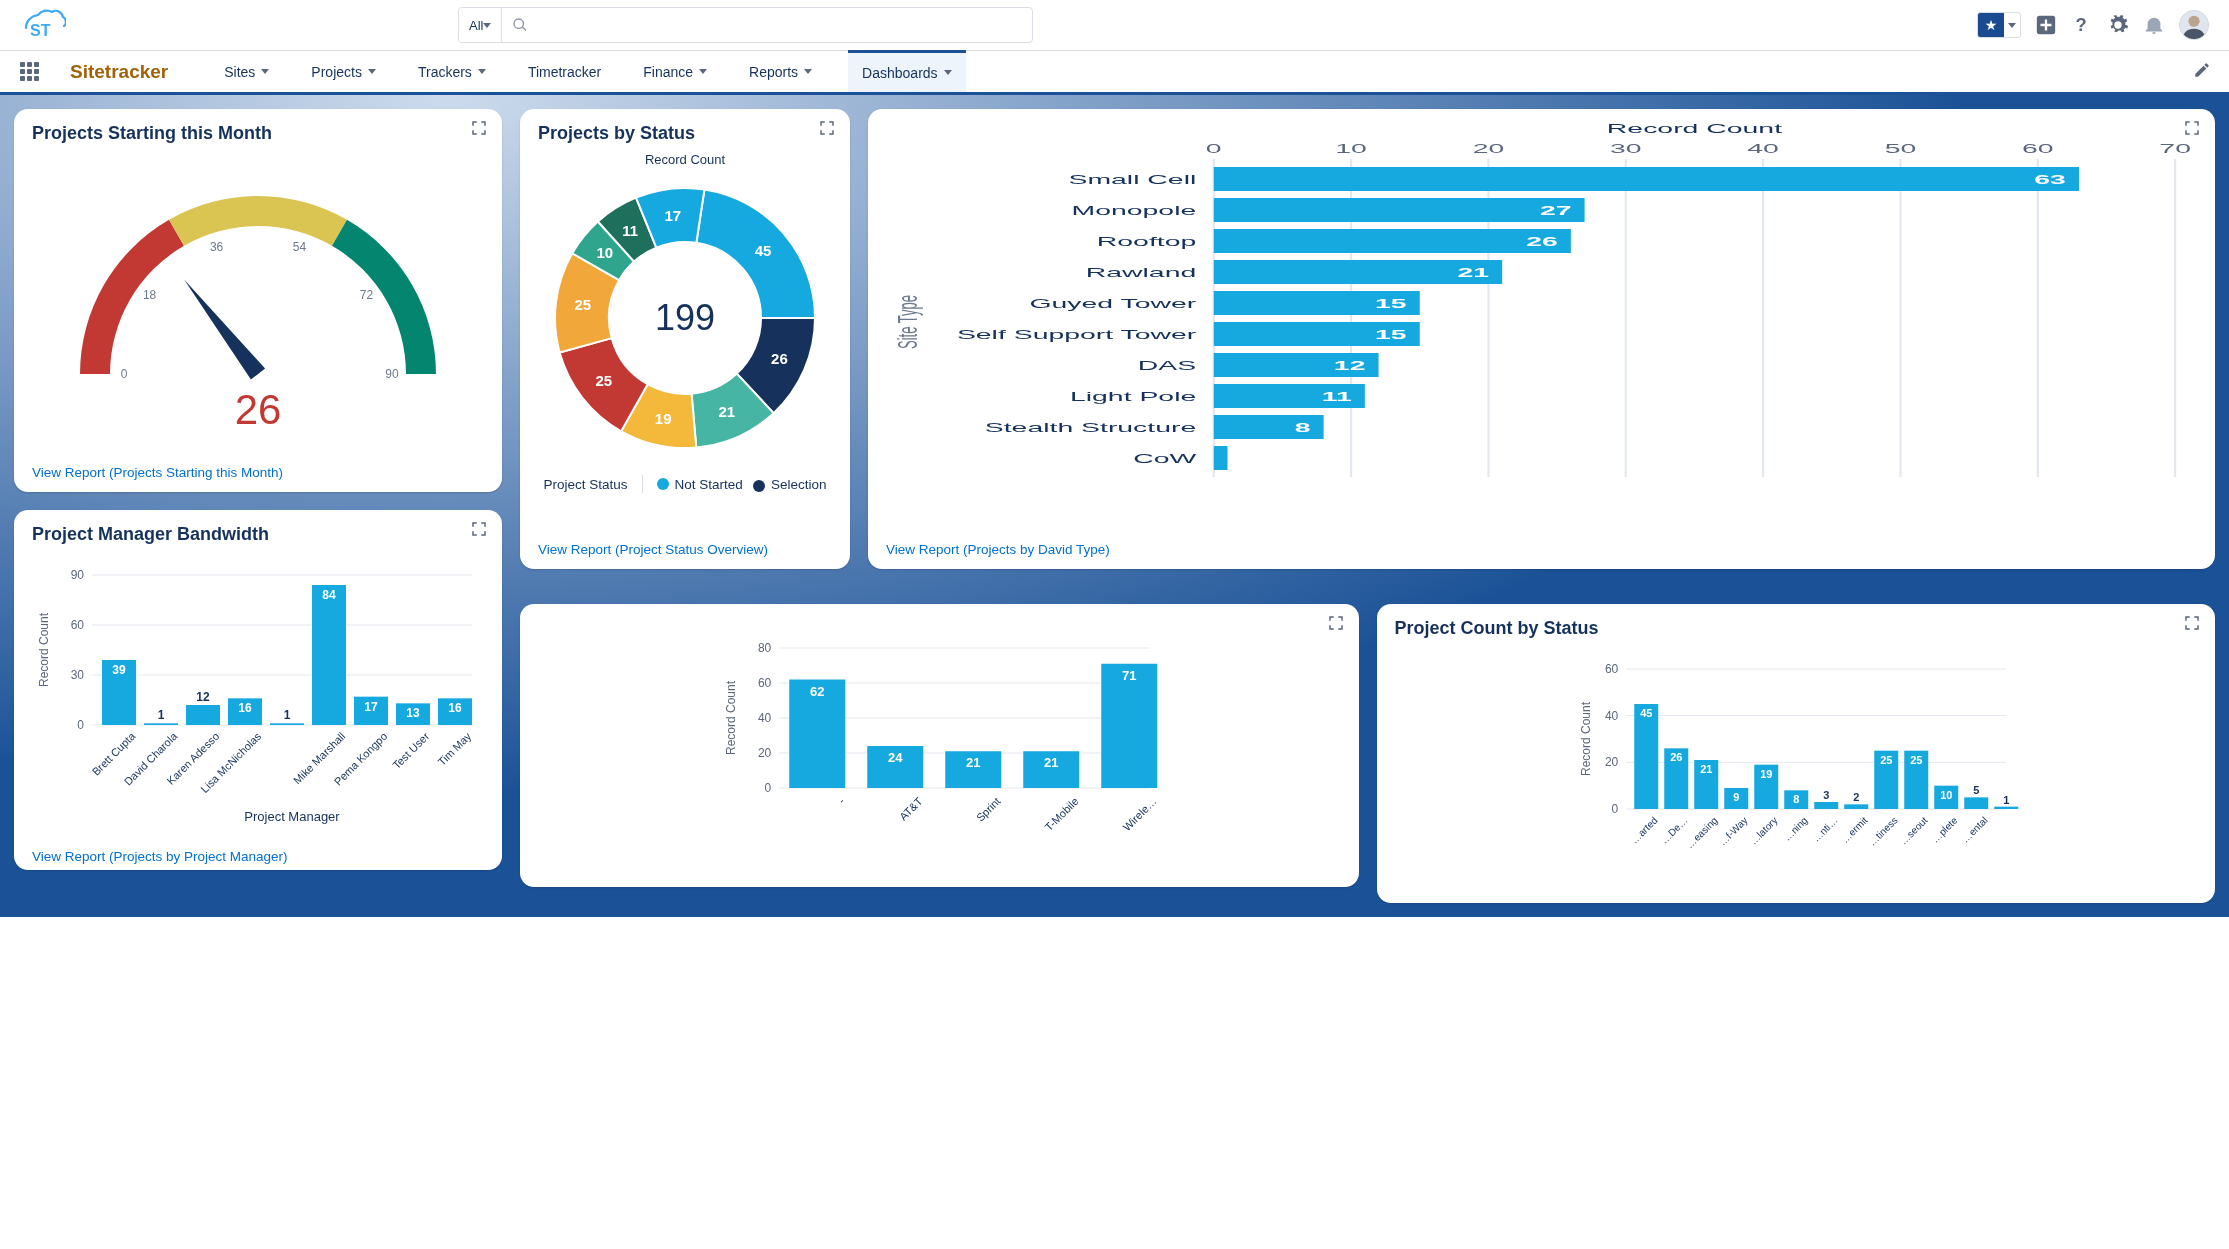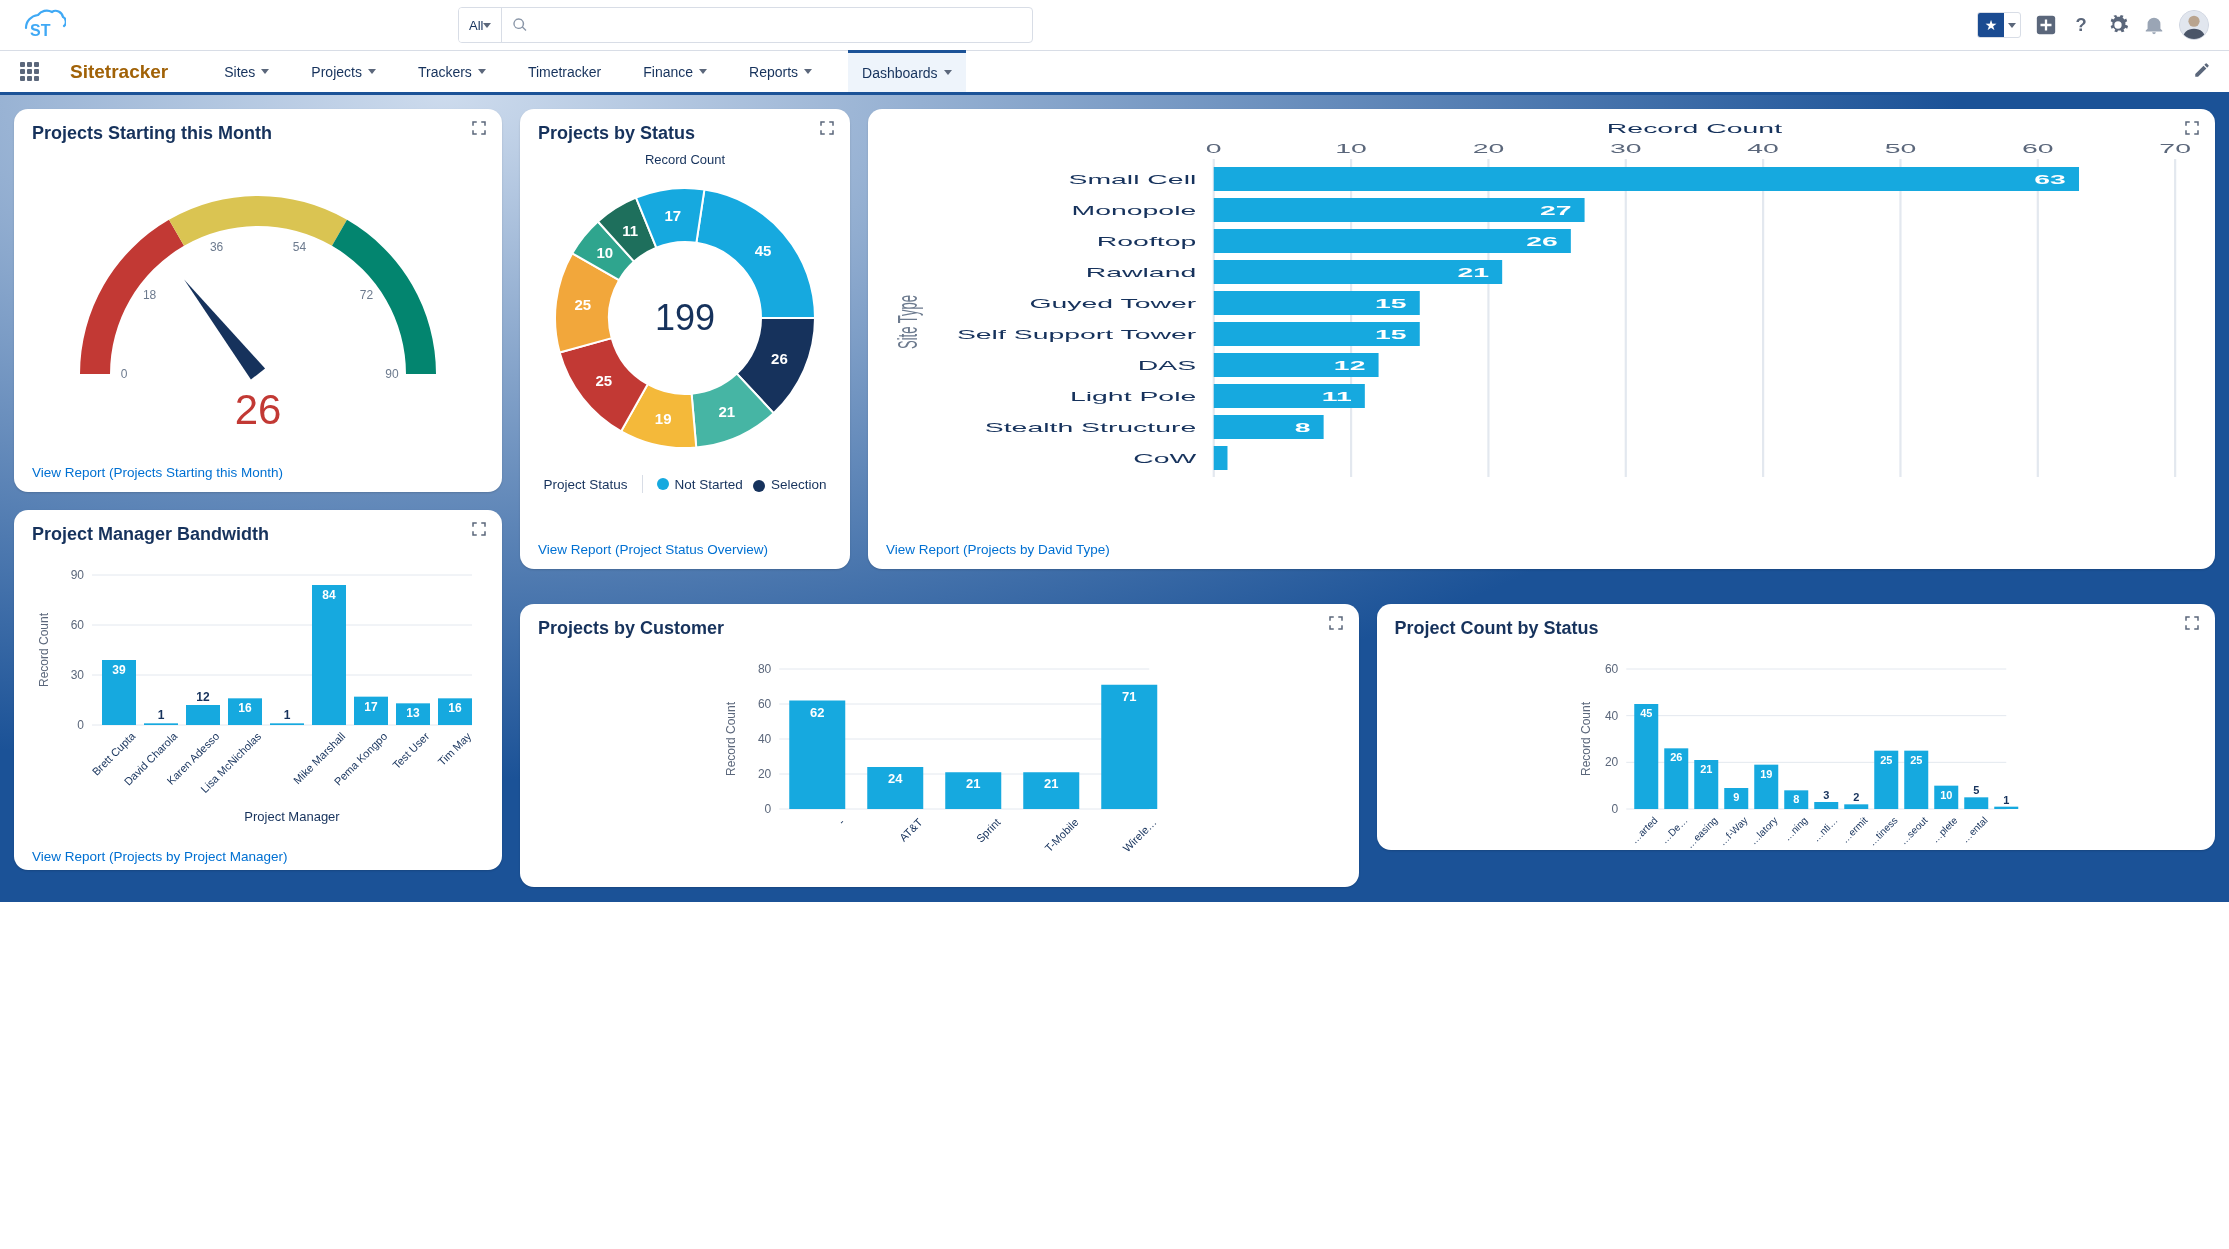--- a/index.html
+++ b/index.html
@@ -344,21 +344,20 @@
           <text x="160.28571428571428" y="346" text-anchor="start" class="bar-val" fill="#16325c">1</text>
           <text class="yaxis-title" transform="translate(14 205) rotate(-90)" text-anchor="middle">Site Type</text>
         </svg>
       <a class="link" style="position:absolute;bottom:12px;left:18px;">View Report (Projects by David Type)</a>
     </div>
   </div>
 
   <div></div>
   <div class="col2row" style="grid-column:2 / span 2; margin-top:-284px;">
     <div class="card vbar" style="flex:1;height:283px;">
-      <div class="card-title">Projects by Customer</div>
       <div class="expand-icon"><svg viewBox="0 0 24 24">
             <path d="M3 3h6v2H5v4H3V3zm18 0v6h-2V5h-4V3h6zM3 21v-6h2v4h4v2H3zm18 0h-6v-2h4v-4h2v6z"></path>
           </svg></div>
       <svg id="cust-svg" width="100%" height="225" viewBox="0 0 440 225">
           <line x1="60" y1="170" x2="430" y2="170" stroke="#e3e8ef"></line>
           <text x="52" y="174" text-anchor="end" font-size="12" fill="#5b677b">0</text>
           <line x1="60" y1="135" x2="430" y2="135" stroke="#e3e8ef"></line>
           <text x="52" y="139" text-anchor="end" font-size="12" fill="#5b677b">20</text>
           <line x1="60" y1="100" x2="430" y2="100" stroke="#e3e8ef"></line>
           <text x="52" y="104" text-anchor="end" font-size="12" fill="#5b677b">40</text>
@@ -377,21 +376,21 @@
           <text x="254" y="149.25" text-anchor="middle" font-size="13" font-weight="600" fill="#fff">21</text>
           <text x="282" y="184" font-size="11" fill="#16325c" transform="rotate(-45 282 184)" text-anchor="end">Sprint</text>
           <rect x="304" y="133.25" width="56" height="36.75" fill="#16a9df"></rect>
           <text x="332" y="149.25" text-anchor="middle" font-size="13" font-weight="600" fill="#fff">21</text>
           <text x="360" y="184" font-size="11" fill="#16325c" transform="rotate(-45 360 184)" text-anchor="end">T-Mobile</text>
           <rect x="382" y="45.75" width="56" height="124.25" fill="#16a9df"></rect>
           <text x="410" y="61.75" text-anchor="middle" font-size="13" font-weight="600" fill="#fff">71</text>
           <text x="438" y="184" font-size="11" fill="#16325c" transform="rotate(-45 438 184)" text-anchor="end">Wirele…</text>
         </svg>
     </div>
-    <div class="card vbar" style="flex:1;height:246px;">
+    <div class="card vbar" style="flex:1;height:299px;">
       <div class="card-title">Project Count by Status</div>
       <div class="expand-icon"><svg viewBox="0 0 24 24">
             <path d="M3 3h6v2H5v4H3V3zm18 0v6h-2V5h-4V3h6zM3 21v-6h2v4h4v2H3zm18 0h-6v-2h4v-4h2v6z"></path>
           </svg></div>
       <svg id="count-svg" width="100%" height="225" viewBox="0 0 440 225">
           <line x1="50" y1="170" x2="430" y2="170" stroke="#e3e8ef"></line>
           <text x="42" y="174" text-anchor="end" font-size="12" fill="#5b677b">0</text>
           <line x1="50" y1="123.33333333333333" x2="430" y2="123.33333333333333" stroke="#e3e8ef"></line>
           <text x="42" y="127.33333333333333" text-anchor="end" font-size="12" fill="#5b677b">20</text>
           <line x1="50" y1="76.66666666666666" x2="430" y2="76.66666666666666" stroke="#e3e8ef"></line>

